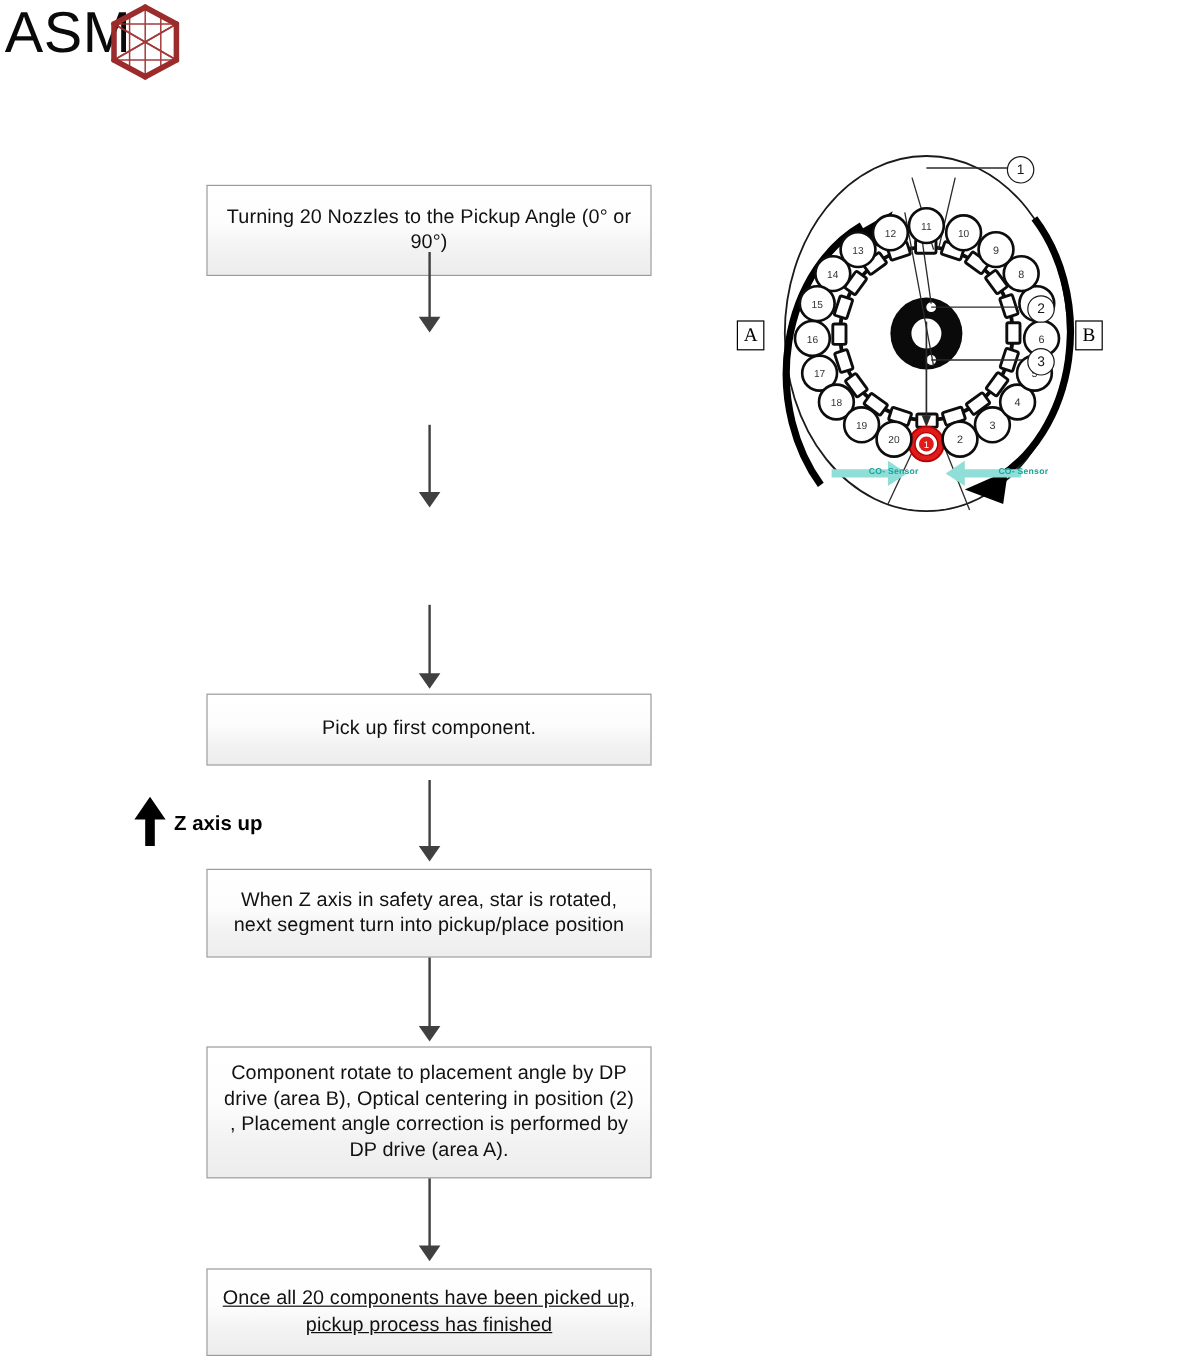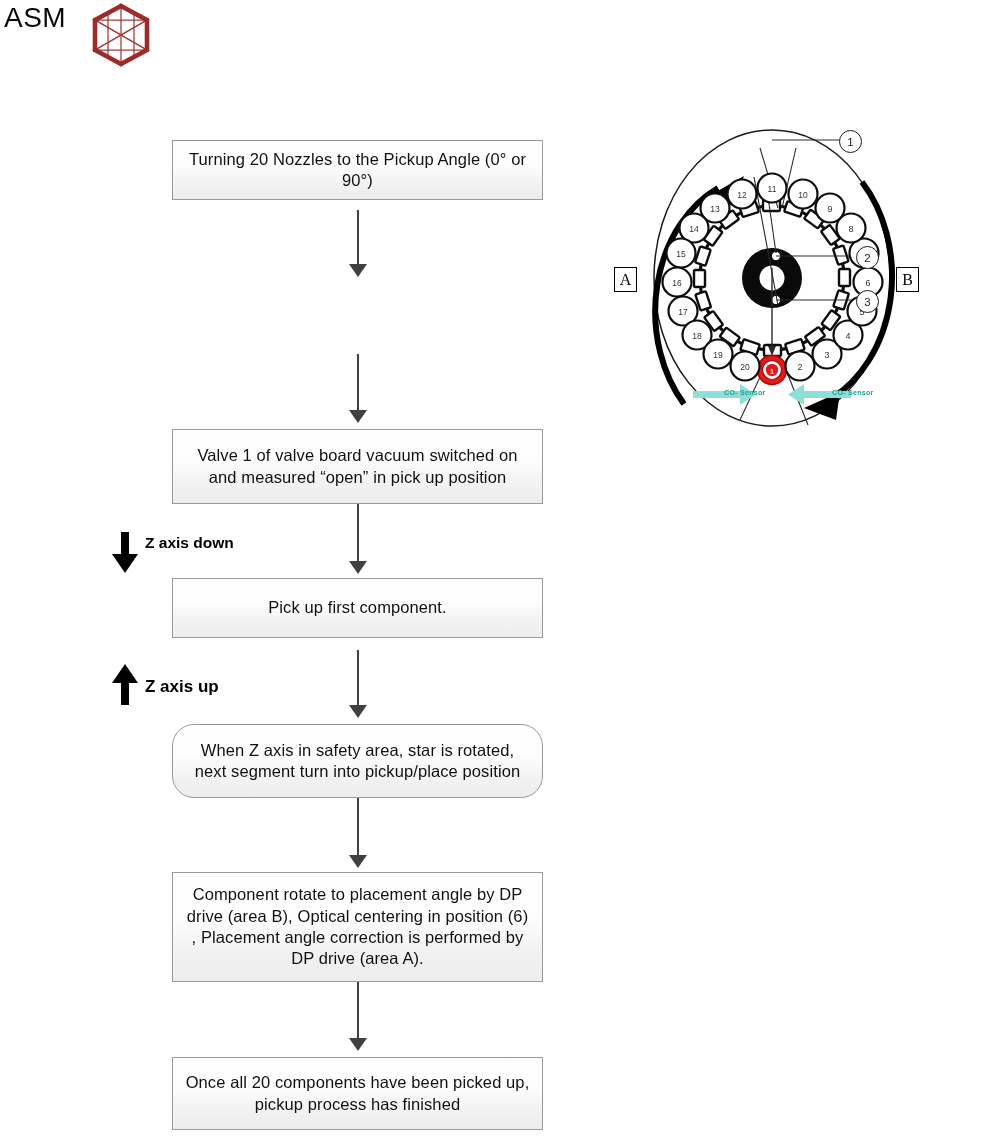--- a/index.html
+++ b/index.html
@@ -2,21 +2,21 @@
 <html><head>
 <meta charset="utf-8">
 <style>
   html,body{margin:0;padding:0;background:#ffffff;}
   body{width:992px;height:1141px;position:relative;
        font-family:"Liberation Sans","DejaVu Sans",sans-serif;
        color:#111;overflow:hidden;}
 
   
   #logo-area{position:absolute;left:0px;top:0px;width:200px;height:70px;}
-  #logo-text{position:absolute;left:4px;top:4px;font-size:28px;font-weight:400;
+  #logo-text{position:absolute;left:4px;top:4px;font-size:48px;font-weight:400;
              letter-spacing:0.5px;color:#0a0a0a;line-height:1;
              font-family:"Liberation Sans","DejaVu Sans",sans-serif;}
   #logo-mark{position:absolute;left:88px;top:3px;width:66px;height:64px;}
 
   
   #flow{position:absolute;left:0;top:0;width:600px;height:1141px;}
   .node{position:absolute;left:172px;width:371px;box-sizing:border-box;
         border:1px solid #9a9a9a;
         background:linear-gradient(180deg,#ffffff 0%,#fdfdfd 42%,#f2f2f2 72%,#ededed 100%);
         display:flex;align-items:center;justify-content:center;
@@ -73,68 +73,59 @@
         <line x1="33" y1="32" x2="59" y2="47"></line>
         <line x1="20" y1="10" x2="20" y2="54"></line>
         <line x1="46" y1="10" x2="46" y2="54"></line>
       </g>
     </g>
   </svg>
 </div>
 
 <div id="flow">
 
-  <div class="node" style="top:140px;height:60px;">
+  <div class="node" style="top:154px;height:76px;">
     <span class="node-text">Turning 20 Nozzles to the Pickup Angle (0° or 90°)</span>
   </div>
   <div class="conn" style="top:210px;height:62px;"></div>
   <div class="arrowhead" style="left:348.5px;top:264px;"></div>
 
   <div class="conn" style="top:354px;height:66px;"></div>
   <div class="arrowhead" style="left:348.5px;top:410px;"></div>
 
-  <div class="node" style="top:429px;height:75px;">
-    <span class="node-text">Valve 1 of valve board vacuum switched on and measured “open”  in pick up position</span>
-  </div>
   <div class="conn" style="top:504px;height:65px;"></div>
   <div class="arrowhead" style="left:348.5px;top:561px;"></div>
 
-  <div class="zwrap" style="left:110px;top:532px;">
-    <svg width="30" height="42" viewBox="0 0 30 42">
-      <polygon points="11,0 19,0 19,22 28,22 15,41 2,22 11,22" fill="#000"></polygon>
-    </svg>
-    <span class="zlabel" style="align-self:flex-start;margin-top:2px;">Z axis down</span>
-  </div>
 
   <div class="node" style="top:578px;height:60px;">
     <span class="node-text">Pick up first component.</span>
   </div>
   <div class="conn" style="top:650px;height:62px;"></div>
   <div class="arrowhead" style="left:348.5px;top:705px;"></div>
 
   <div class="zwrap" style="left:110px;top:663px;">
     <svg width="30" height="42" viewBox="0 0 30 42">
       <polygon points="15,1 28,20 19,20 19,42 11,42 11,20 2,20" fill="#000"></polygon>
     </svg>
     <span class="zlabel" style="align-self:flex-start;margin-top:14px;font-size:17px;">Z axis up</span>
   </div>
 
-  <div class="node" style="top:724px;height:74px;border-radius:22px;">
+  <div class="node" style="top:724px;height:74px;">
     <span class="node-text">When Z axis in safety area, star is rotated, next segment turn into pickup/place position</span>
   </div>
   <div class="conn" style="top:798px;height:66px;"></div>
   <div class="arrowhead" style="left:348.5px;top:855px;"></div>
 
   <div class="node" style="top:872px;height:110px;">
-    <span class="node-text">Component rotate to placement angle by DP drive (area B), Optical centering in position (6) , Placement angle correction is performed by DP drive (area A).</span>
+    <span class="node-text">Component rotate to placement angle by DP drive (area B), Optical centering in position (2) , Placement angle correction is performed by DP drive (area A).</span>
   </div>
   <div class="conn" style="top:982px;height:66px;"></div>
   <div class="arrowhead" style="left:348.5px;top:1038px;"></div>
 
-  <div class="node" style="top:1057px;height:73px;">
+  <div class="node" style="top:1057px;height:73px;text-decoration:underline;">
     <span class="node-text">Once all 20 components have been picked up, pickup process has finished</span>
   </div>
 </div>
 
 <div id="turret">
 
   <svg width="360" height="320" viewBox="0 0 360 320">
 
     <ellipse cx="172" cy="158" rx="118" ry="148" fill="none" stroke="#1a1a1a" stroke-width="1.5"></ellipse>
 

